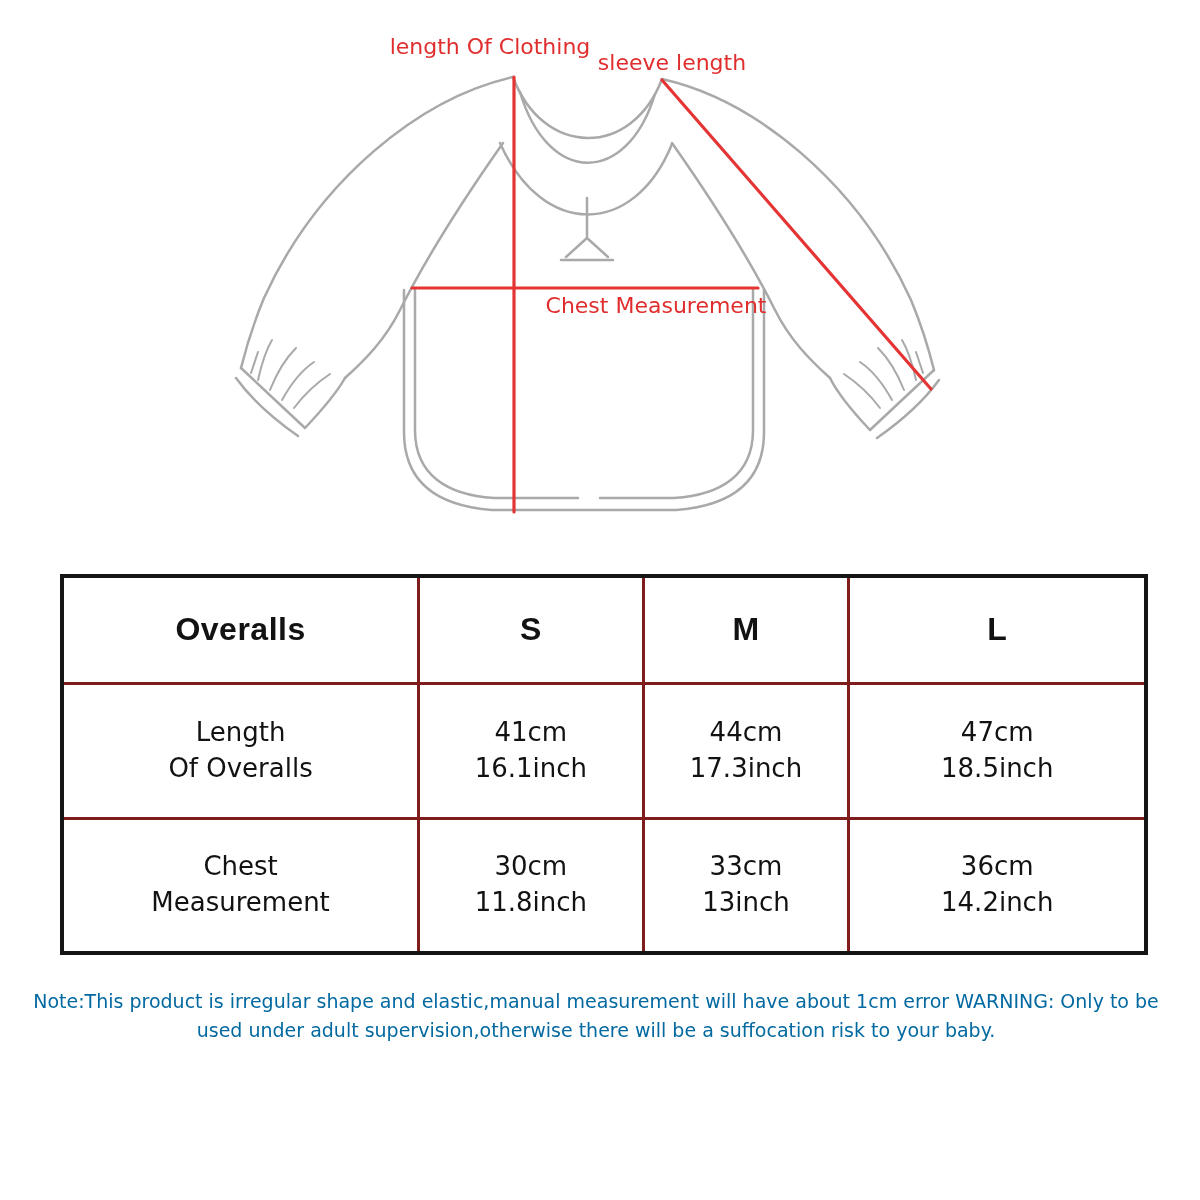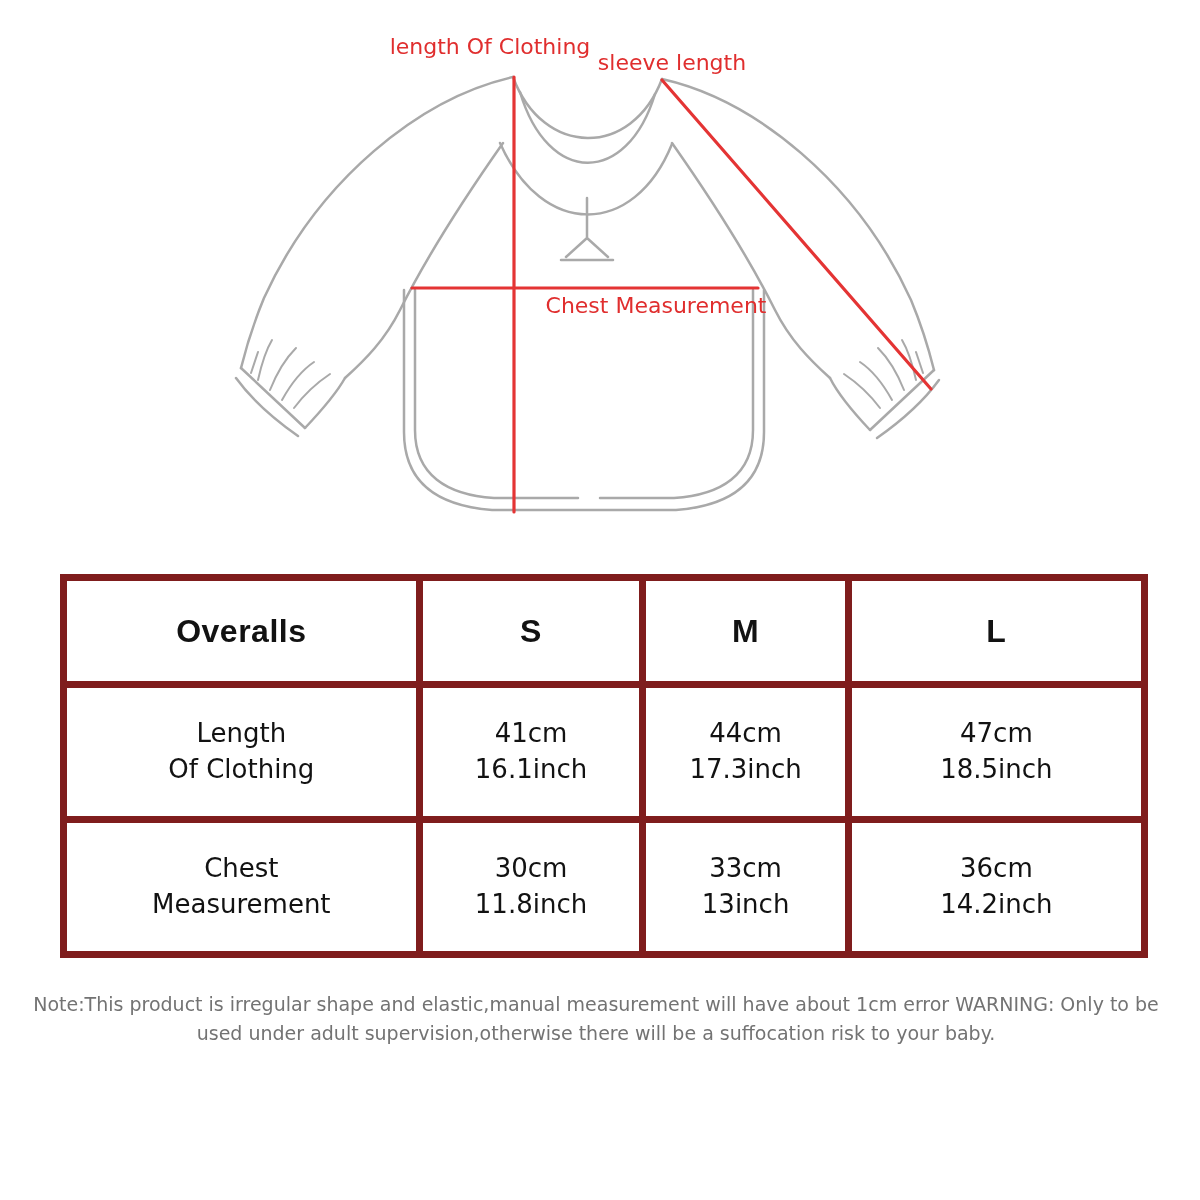--- a/index.html
+++ b/index.html
@@ -24,21 +24,21 @@
   .size-table {
     border-collapse: collapse;
     table-layout: fixed;
     width: 1088px;
     margin: 14px 0 0 60px;
     text-align: center;
     color: #121212;
     border: 4px solid #151515;
   }
   .size-table th, .size-table td {
-    border: 7px solid #7f1d1d;
+    border: 3px solid #7f1d1d;
     padding: 0;
     vertical-align: middle;
   }
   .size-table th {
     font-family: "Liberation Sans", sans-serif;
     font-weight: 700;
     font-size: 32px;
     letter-spacing: 0.5px;
   }
   .size-table td {
@@ -50,21 +50,21 @@
   }
   tr.row-header { height: 107px; }
   tr.row-1 { height: 135px; }
   tr.row-2 { height: 135px; }
   tr.row-3 { height: 110px; }
 
   
   .note {
     margin-top: 32px;
     text-align: center;
-    color: #737373;
+    color: #0369a1;
     font-family: "DejaVu Sans", sans-serif;
     font-size: 19px;
     line-height: 1.55;
   }
 </style>
 </head>
 <body>
 
 <div class="page">
 
@@ -132,21 +132,21 @@
         <th>Overalls</th>
         <th>S</th>
         <th>M</th>
         <th>L</th>
       </tr>
     </thead>
     <tbody>
       <tr class="row-1">
         <td>
           <div>Length</div>
-          <div>Of Clothing</div>
+          <div>Of Overalls</div>
         </td>
         <td>
           <div>41cm</div>
           <div>16.1inch</div>
         </td>
         <td>
           <div>44cm</div>
           <div>17.3inch</div>
         </td>
         <td>

